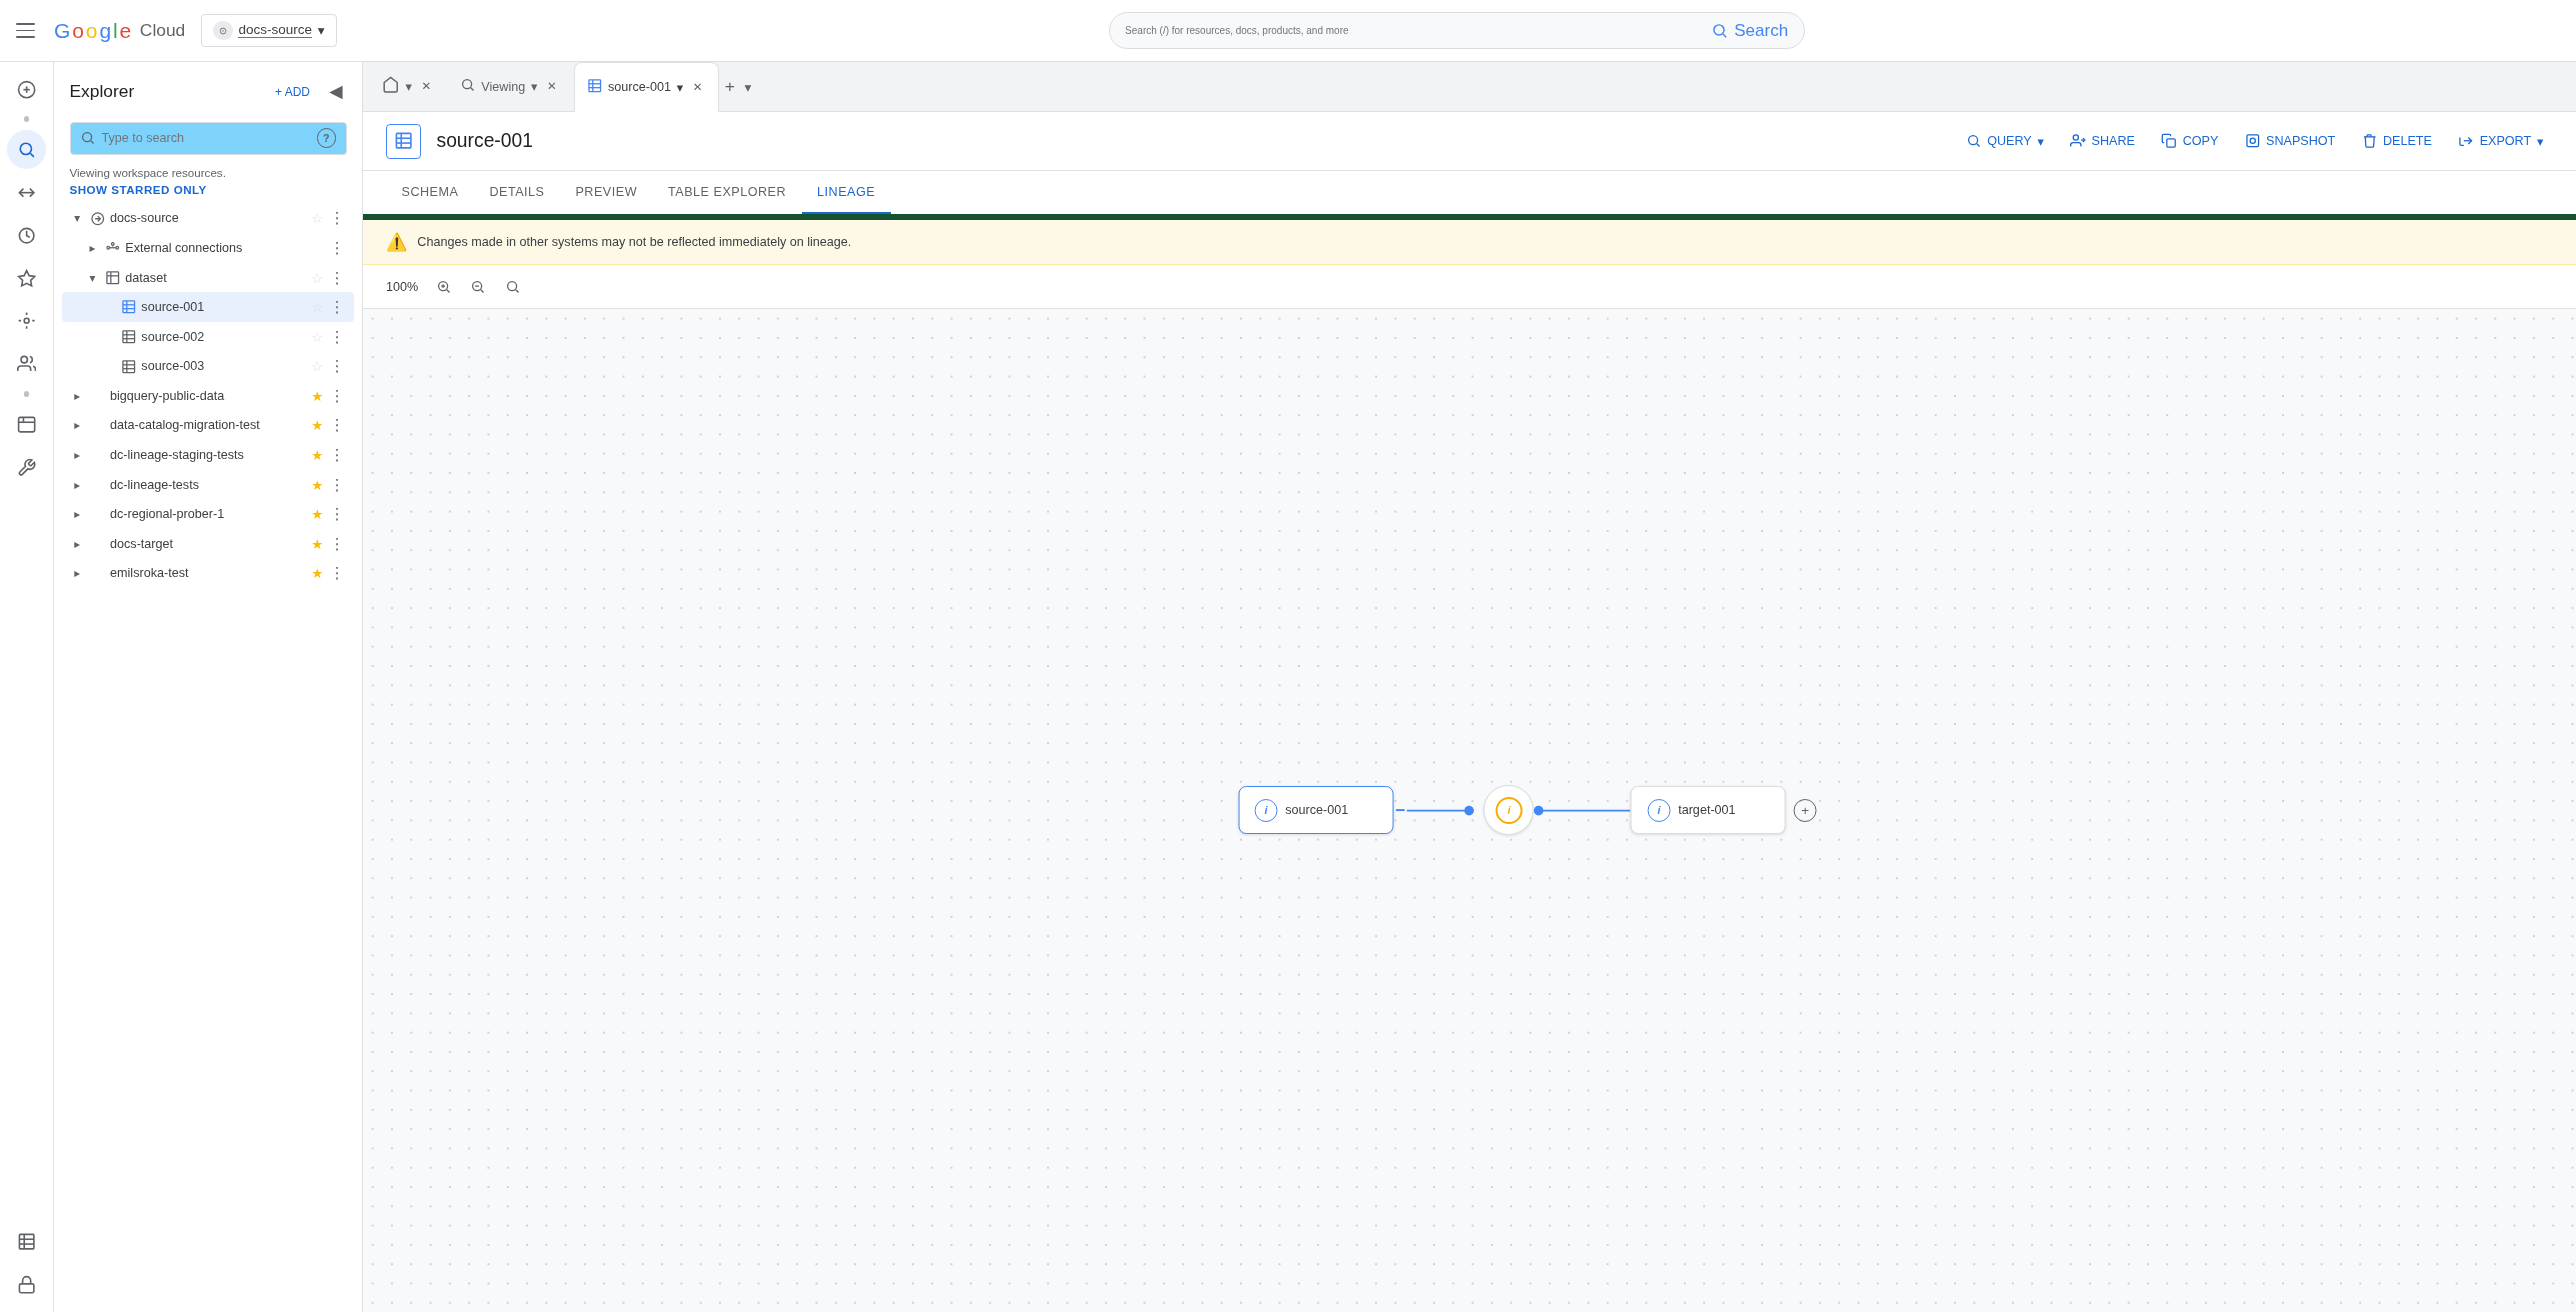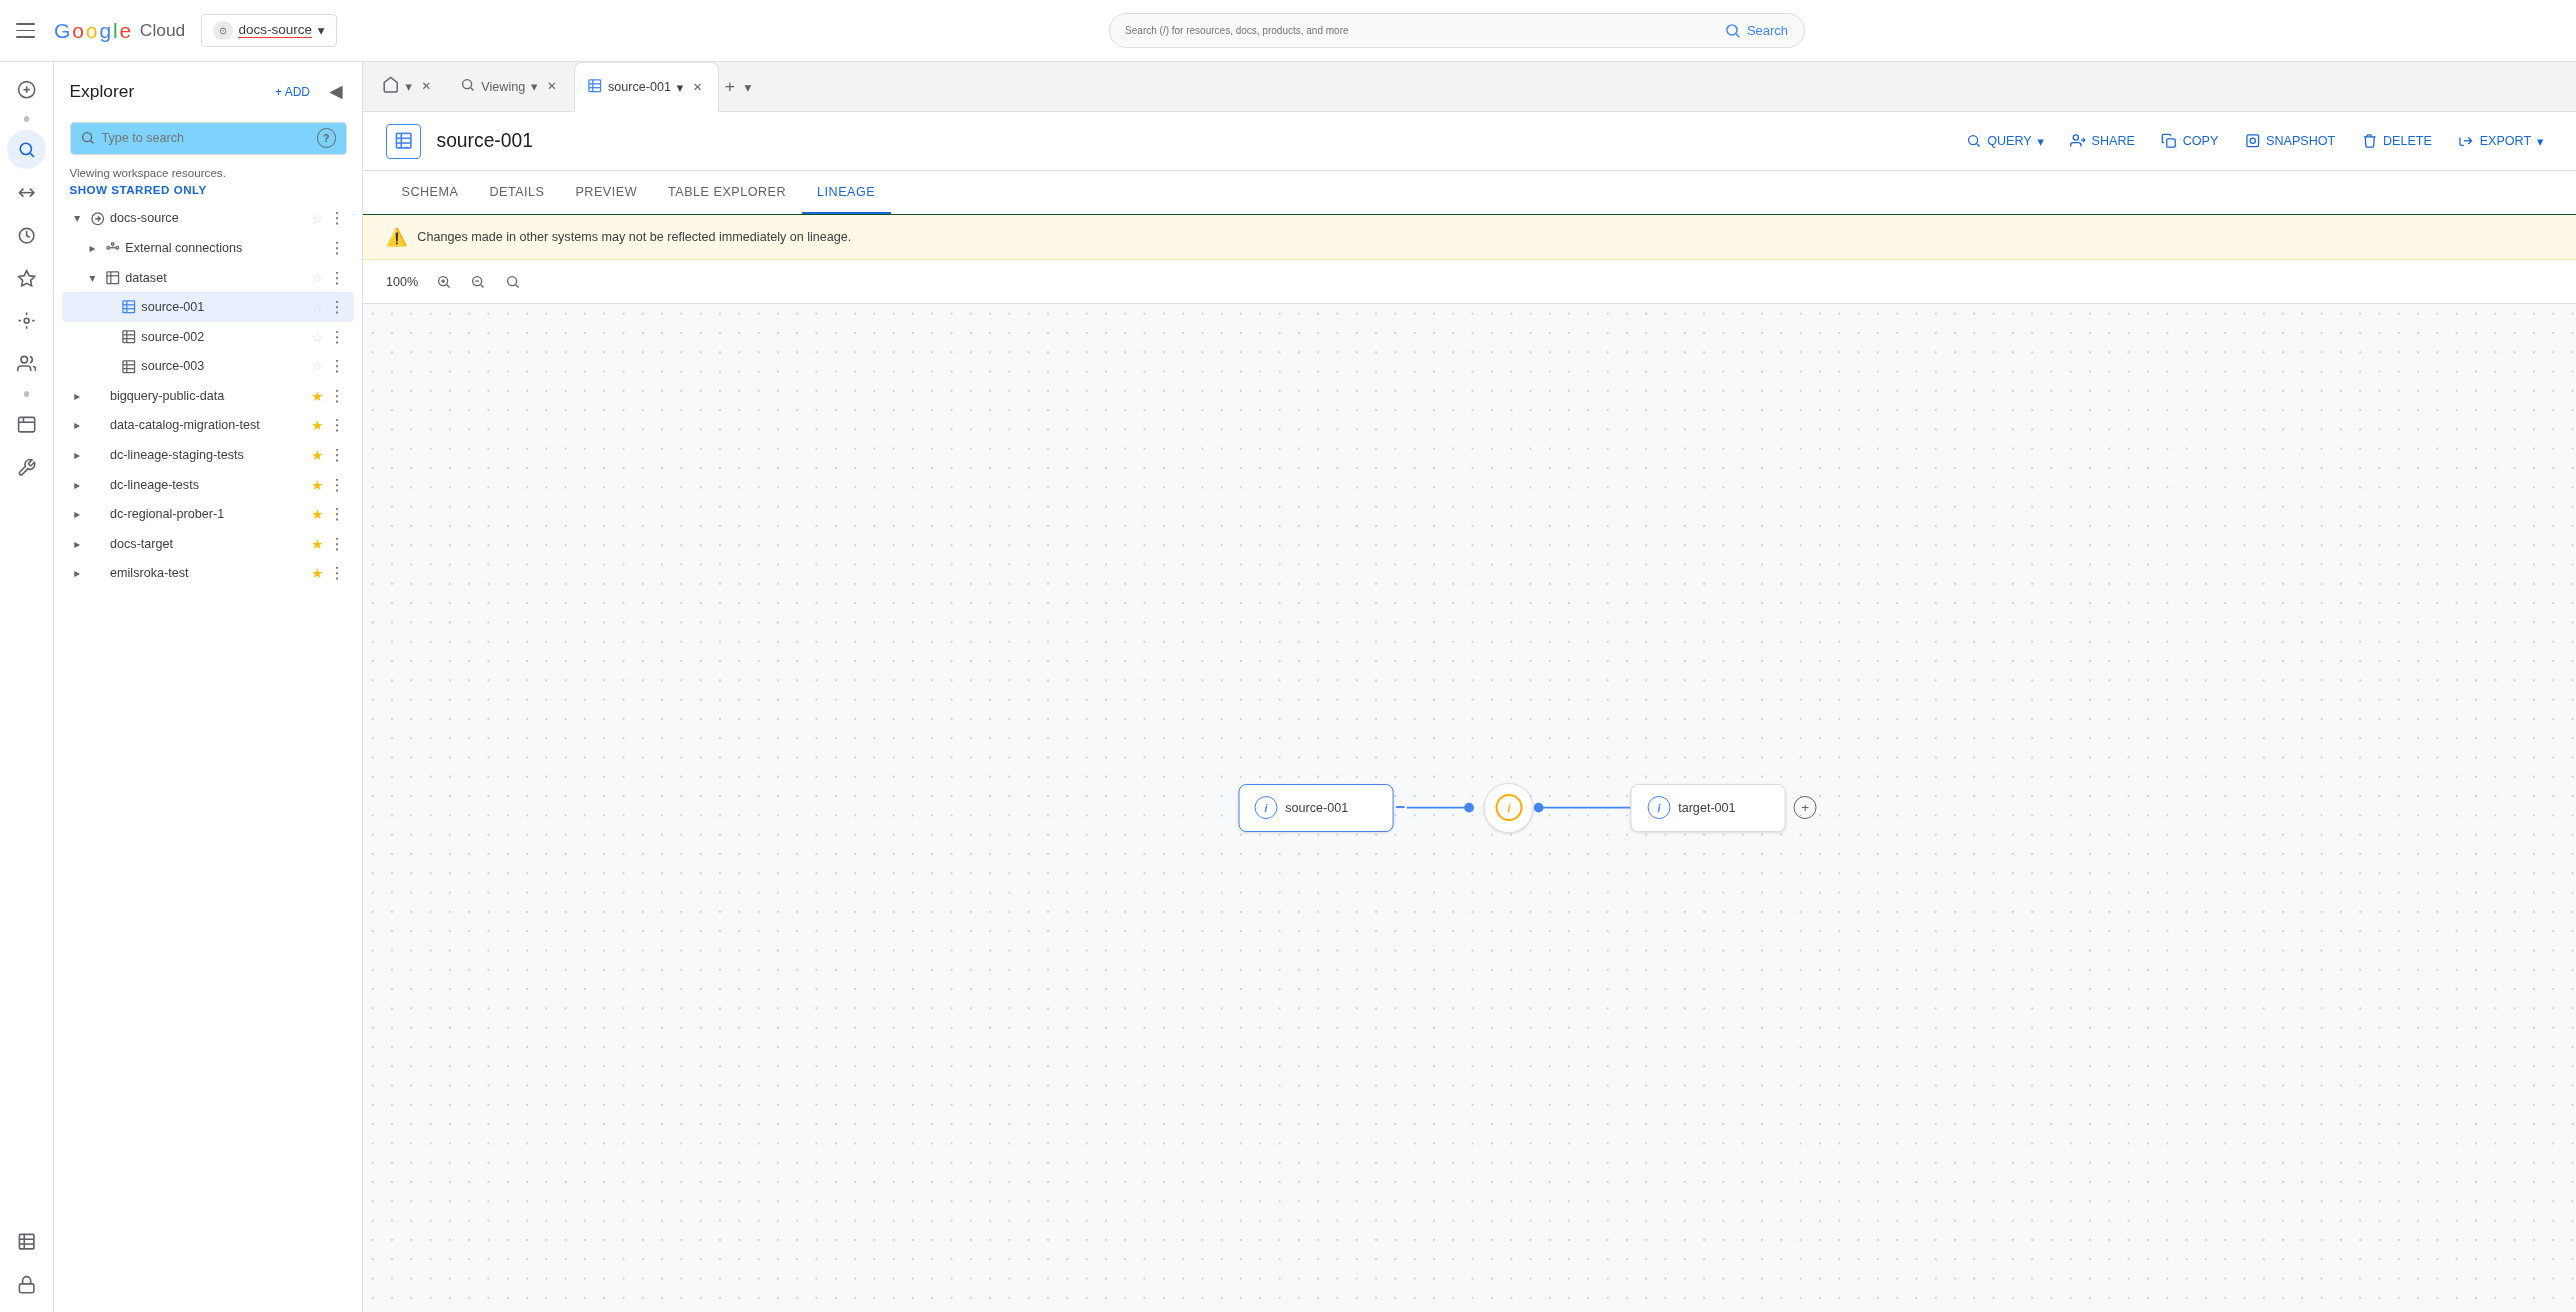--- a/index.html
+++ b/index.html
@@ -52,21 +52,21 @@
       display: flex; align-items: center;
       border: 1px solid #dadce0; border-radius: 23px; padding: 7.7px 15.5px;
       background: #f8f9fa;
     }
     .search-bar input {
       border: none; background: none; outline: none; flex: 1; font-size: 10px; color: #3c4043;
     }
     .search-btn {
       display: flex; align-items: center; gap: 5.8px;
       background: none; border: none; cursor: pointer;
-      color: #4285f4; font-size: 13px; font-weight: 500;
+      color: #4285f4; font-size: 17px; font-weight: 500;
     }
 
     
     .main-layout {
       display: flex;
       height: calc(100vh - 62px);
     }
 
     
     .icon-sidebar {
@@ -216,21 +216,21 @@
     .header-btn {
       display: flex; align-items: center; gap: 5.8px;
       background: none; border: none; cursor: pointer;
       color: #1967d2; font-size: 12.6px; font-weight: 500; padding: 5.8px 9.7px;
       border-radius: 3.9px;
     }
 
     
     .sub-tabs {
       background: #fff;
-      border-bottom: 1px solid #14532d;
+      border-bottom: 6px solid #14532d;
       display: flex; align-items: center;
       padding: 0 23px; gap: 0;
     }
     .sub-tab {
       padding: 13.5px 15.5px;
       font-size: 12.6px; font-weight: 500; color: #5f6368;
       cursor: pointer; border-bottom: 2.9px solid transparent;
       text-transform: uppercase; letter-spacing: 0.5px;
     }
     .sub-tab.active { color: #1967d2; border-bottom-color: #1967d2; }

